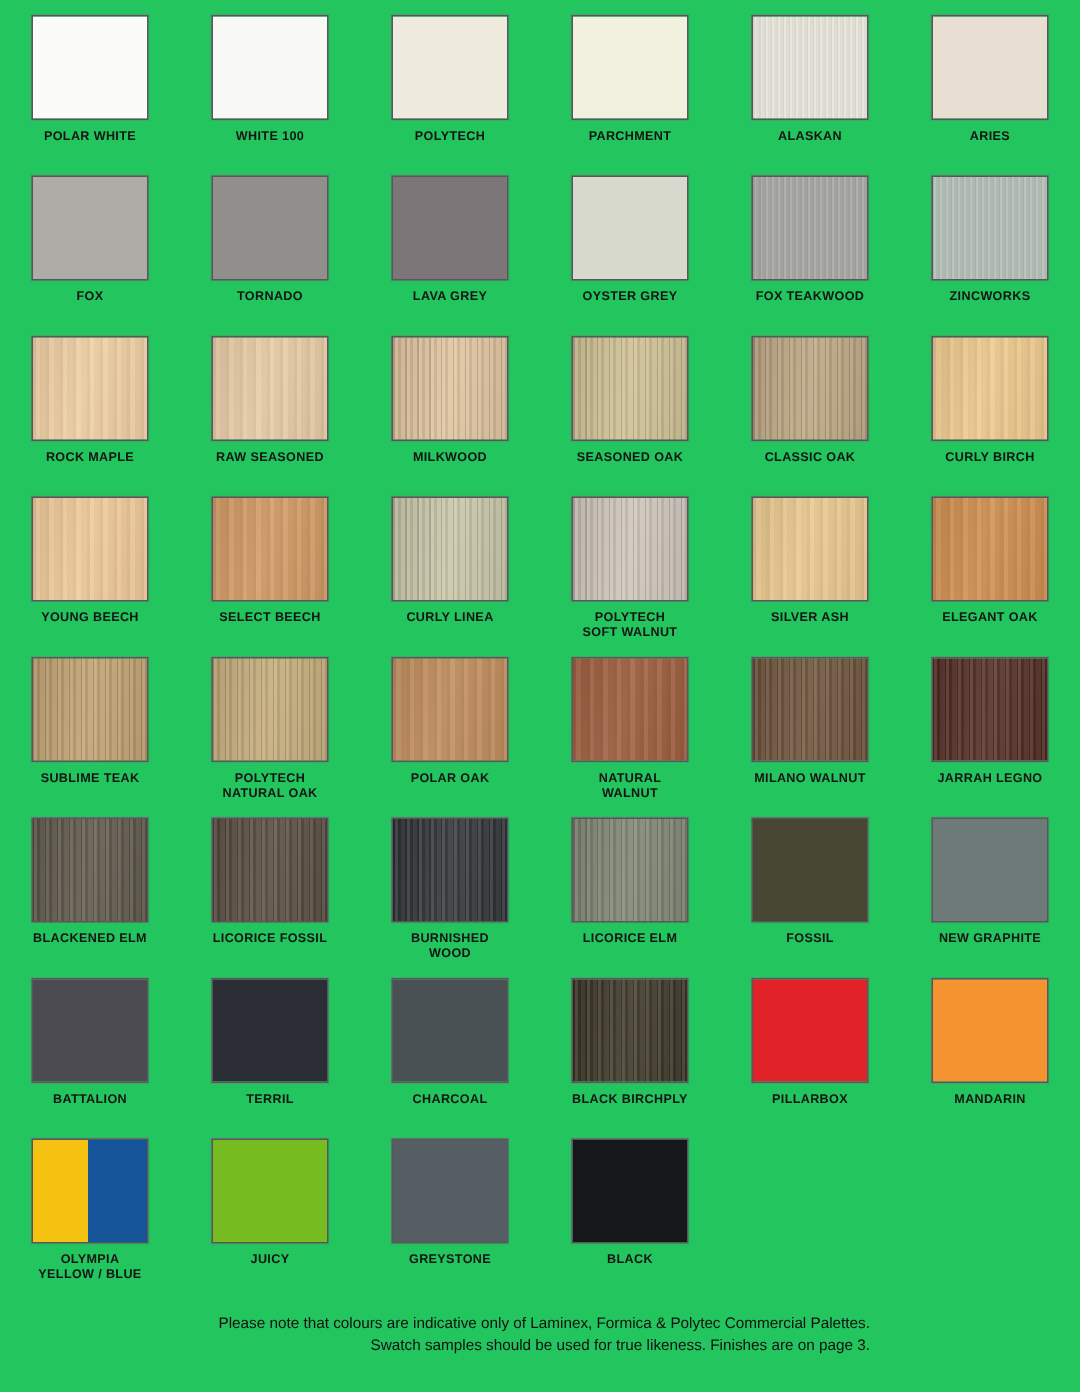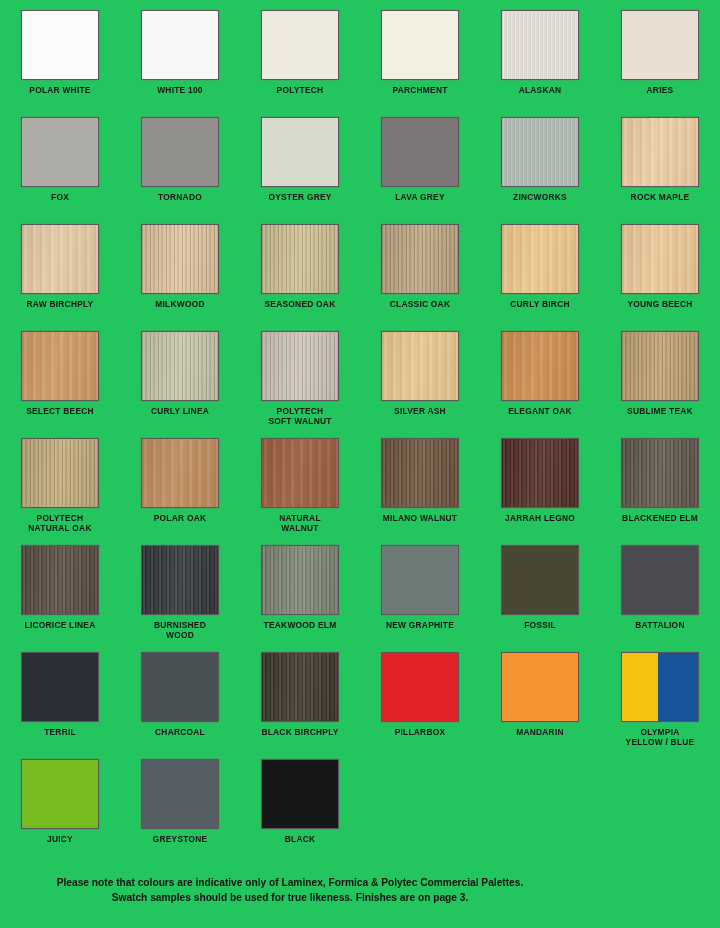--- a/index.html
+++ b/index.html
@@ -65,23 +65,23 @@
     line-height: 10.2px;
     color: #151515;
     white-space: pre-line;
   }
 
   #footer {
     position: absolute;
     left: 0;
     top: 876px;
     width: 580px;
-    text-align: center;
+    text-align: right;
     font-family: "Liberation Sans", sans-serif;
-    font-weight: bold;
+    font-weight: normal;
     font-size: 10.2px;
     line-height: 14.5px;
     color: #111111;
   }
   #footer div { width: 100%; }
 </style>
 </head>
 <body>
 
 <div id="sheet">
@@ -130,47 +130,53 @@
         <div class="label">FOX</div>
       </div>
       <div class="cell">
         <div class="swatch">
           <div class="tex" style="background-color:#918f8b;"></div>
         </div>
         <div class="label">TORNADO</div>
       </div>
       <div class="cell">
         <div class="swatch">
+          <div class="tex" style="background-color:#7c7678;"></div>
+        </div>
+        <div class="label">LAVA GREY</div>
+      </div>
+      <div class="cell">
+        <div class="swatch">
           <div class="tex" style="background-color:#d7d9cd;"></div>
         </div>
         <div class="label">OYSTER GREY</div>
       </div>
       <div class="cell">
         <div class="swatch">
-          <div class="tex" style="background-color:#7c7678;"></div>
-        </div>
-        <div class="label">LAVA GREY</div>
+          <div class="tex" style="background-color:#a7a8a3;background-image: repeating-linear-gradient(90deg, rgba(0,0,0,0.075) 0px, rgba(0,0,0,0.075) 1px, rgba(255,255,255,0.10) 1px, rgba(255,255,255,0.10) 2px, rgba(0,0,0,0.03) 2px, rgba(0,0,0,0.03) 4px);"></div>
+        </div>
+        <div class="label">FOX TEAKWOOD</div>
       </div>
       <div class="cell">
         <div class="swatch">
           <div class="tex" style="background-color:#b3bfb7;background-image: repeating-linear-gradient(90deg, rgba(0,0,0,0.075) 0px, rgba(0,0,0,0.075) 1px, rgba(255,255,255,0.10) 1px, rgba(255,255,255,0.10) 2px, rgba(0,0,0,0.03) 2px, rgba(0,0,0,0.03) 4px);"></div>
         </div>
         <div class="label">ZINCWORKS</div>
       </div>
       <div class="cell">
         <div class="swatch">
           <div class="tex" style="background-color:#eecfa4;background-image: repeating-linear-gradient(90deg, rgba(0,0,0,0.055) 0px, rgba(0,0,0,0.055) 2px, rgba(255,255,255,0.075) 2px, rgba(255,255,255,0.075) 5px, rgba(0,0,0,0.025) 5px, rgba(0,0,0,0.025) 9px), linear-gradient(100deg, rgba(0,0,0,0.07), rgba(255,255,255,0.06) 45%, rgba(0,0,0,0.05));"></div>
         </div>
         <div class="label">ROCK MAPLE</div>
       </div>
       <div class="cell">
         <div class="swatch">
           <div class="tex" style="background-color:#e7cba6;background-image: repeating-linear-gradient(90deg, rgba(0,0,0,0.055) 0px, rgba(0,0,0,0.055) 2px, rgba(255,255,255,0.075) 2px, rgba(255,255,255,0.075) 5px, rgba(0,0,0,0.025) 5px, rgba(0,0,0,0.025) 9px), linear-gradient(100deg, rgba(0,0,0,0.07), rgba(255,255,255,0.06) 45%, rgba(0,0,0,0.05));"></div>
         </div>
-        <div class="label">RAW BIRCHPLY</div>
+        <div class="label">RAW SEASONED</div>
       </div>
       <div class="cell">
         <div class="swatch">
           <div class="tex" style="background-color:#e0c49e;background-image: repeating-linear-gradient(90deg, rgba(0,0,0,0.14) 0px, rgba(0,0,0,0.14) 1px, rgba(255,255,255,0.11) 1px, rgba(255,255,255,0.11) 3px, rgba(0,0,0,0.07) 3px, rgba(0,0,0,0.07) 5px, rgba(255,255,255,0.05) 5px, rgba(255,255,255,0.05) 8px), linear-gradient(95deg, rgba(0,0,0,0.10), rgba(255,255,255,0.07) 50%, rgba(0,0,0,0.09));"></div>
         </div>
         <div class="label">MILKWOOD</div>
       </div>
       <div class="cell">
         <div class="swatch">
           <div class="tex" style="background-color:#cfc093;background-image: repeating-linear-gradient(90deg, rgba(0,0,0,0.14) 0px, rgba(0,0,0,0.14) 1px, rgba(255,255,255,0.11) 1px, rgba(255,255,255,0.11) 3px, rgba(0,0,0,0.07) 3px, rgba(0,0,0,0.07) 5px, rgba(255,255,255,0.05) 5px, rgba(255,255,255,0.05) 8px), linear-gradient(95deg, rgba(0,0,0,0.10), rgba(255,255,255,0.07) 50%, rgba(0,0,0,0.09));"></div>
@@ -267,46 +273,46 @@
       <div class="cell">
         <div class="swatch">
           <div class="tex" style="background-color:#5d5649;background-image: repeating-linear-gradient(90deg, rgba(0,0,0,0.14) 0px, rgba(0,0,0,0.14) 1px, rgba(255,255,255,0.11) 1px, rgba(255,255,255,0.11) 3px, rgba(0,0,0,0.07) 3px, rgba(0,0,0,0.07) 5px, rgba(255,255,255,0.05) 5px, rgba(255,255,255,0.05) 8px), linear-gradient(95deg, rgba(0,0,0,0.10), rgba(255,255,255,0.07) 50%, rgba(0,0,0,0.09));"></div>
         </div>
         <div class="label">BLACKENED ELM</div>
       </div>
       <div class="cell">
         <div class="swatch">
           <div class="tex" style="background-color:#564a3d;background-image: repeating-linear-gradient(90deg, rgba(0,0,0,0.14) 0px, rgba(0,0,0,0.14) 1px, rgba(255,255,255,0.11) 1px, rgba(255,255,255,0.11) 3px, rgba(0,0,0,0.07) 3px, rgba(0,0,0,0.07) 5px, rgba(255,255,255,0.05) 5px, rgba(255,255,255,0.05) 8px), linear-gradient(95deg, rgba(0,0,0,0.10), rgba(255,255,255,0.07) 50%, rgba(0,0,0,0.09));"></div>
         </div>
-        <div class="label">LICORICE LINEA</div>
+        <div class="label">LICORICE FOSSIL</div>
       </div>
       <div class="cell">
         <div class="swatch">
           <div class="tex" style="background-color:#2f3336;background-image: repeating-linear-gradient(90deg, rgba(0,0,0,0.14) 0px, rgba(0,0,0,0.14) 1px, rgba(255,255,255,0.11) 1px, rgba(255,255,255,0.11) 3px, rgba(0,0,0,0.07) 3px, rgba(0,0,0,0.07) 5px, rgba(255,255,255,0.05) 5px, rgba(255,255,255,0.05) 8px), linear-gradient(95deg, rgba(0,0,0,0.10), rgba(255,255,255,0.07) 50%, rgba(0,0,0,0.09));"></div>
         </div>
         <div class="label">BURNISHED
 WOOD</div>
       </div>
       <div class="cell">
         <div class="swatch">
           <div class="tex" style="background-color:#7e8472;background-image: repeating-linear-gradient(90deg, rgba(0,0,0,0.14) 0px, rgba(0,0,0,0.14) 1px, rgba(255,255,255,0.11) 1px, rgba(255,255,255,0.11) 3px, rgba(0,0,0,0.07) 3px, rgba(0,0,0,0.07) 5px, rgba(255,255,255,0.05) 5px, rgba(255,255,255,0.05) 8px), linear-gradient(95deg, rgba(0,0,0,0.10), rgba(255,255,255,0.07) 50%, rgba(0,0,0,0.09));"></div>
         </div>
-        <div class="label">TEAKWOOD ELM</div>
+        <div class="label">LICORICE ELM</div>
+      </div>
+      <div class="cell">
+        <div class="swatch">
+          <div class="tex" style="background-color:#474733;"></div>
+        </div>
+        <div class="label">FOSSIL</div>
       </div>
       <div class="cell">
         <div class="swatch">
           <div class="tex" style="background-color:#6e7a77;"></div>
         </div>
         <div class="label">NEW GRAPHITE</div>
-      </div>
-      <div class="cell">
-        <div class="swatch">
-          <div class="tex" style="background-color:#474733;"></div>
-        </div>
-        <div class="label">FOSSIL</div>
       </div>
       <div class="cell">
         <div class="swatch">
           <div class="tex" style="background-color:#4b4b51;"></div>
         </div>
         <div class="label">BATTALION</div>
       </div>
       <div class="cell">
         <div class="swatch">
           <div class="tex" style="background-color:#2b2f35;"></div>

